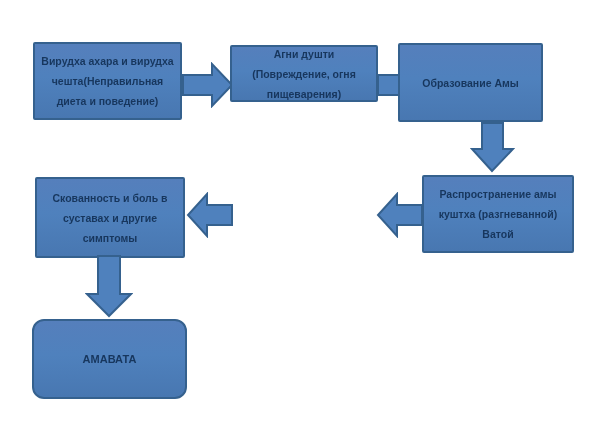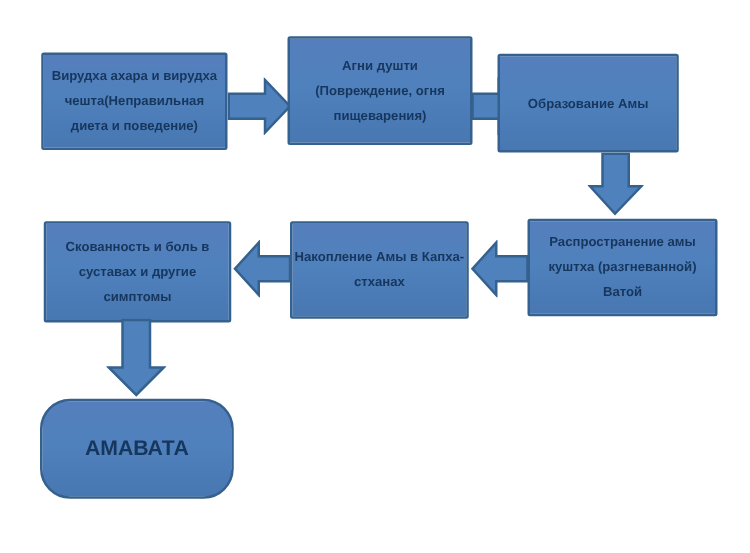--- a/index.html
+++ b/index.html
@@ -26,22 +26,22 @@
     font-weight: bold;
     font-size: 10.5px;
     line-height: 20px;
     text-align: center;
     white-space: pre;
     display: flex;
     align-items: center;
     justify-content: center;
   }
   .node.rounded {
-    border-radius: 24px;
-    font-size: 17px;
+    border-radius: 12px;
+    font-size: 11px;
   }
   .arrow {
     position: absolute;
     display: block;
   }
   .arrow polygon {
     fill: #4f81bd;
     stroke: #35618e;
     stroke-width: 2;
     stroke-linejoin: miter;
@@ -53,21 +53,21 @@
 <div class="canvas">
 
   <div class="node" style="left:33px; top:42px; width:149px; height:78px;">Вирудха ахара и вирудха
 чешта(Неправильная
 диета и поведение)</div>
 
   <svg class="arrow" style="left:182px; top:62px;" width="52" height="46" viewBox="0 0 52 46">
     <polygon points="1,13 30,13 30,2 50,23 30,44 30,33 1,33"></polygon>
   </svg>
 
-  <div class="node" style="left:230px; top:29px; width:148px; height:87px;">Агни душти
+  <div class="node" style="left:230px; top:45px; width:148px; height:57px;">Агни душти
 (Повреждение, огня
 пищеварения)</div>
 
   <svg class="arrow" style="left:377px; top:62px;" width="42" height="46" viewBox="0 0 42 46">
     <polygon points="1,13 22,13 22,2 40,23 22,44 22,33 1,33"></polygon>
   </svg>
 
   <div class="node" style="left:398px; top:43px; width:145px; height:79px;">Образование Амы</div>
 
   <svg class="arrow" style="left:470px; top:122px;" width="45" height="51" viewBox="0 0 45 51">
@@ -75,22 +75,20 @@
   </svg>
 
   <div class="node" style="left:422px; top:175px; width:152px; height:78px;">Распространение амы
 куштха (разгневанной)
 Ватой</div>
 
   <svg class="arrow" style="left:376px; top:192px;" width="47" height="46" viewBox="0 0 47 46">
     <polygon points="46,13 21,13 21,2 2,23 21,44 21,33 46,33"></polygon>
   </svg>
 
-  <div class="node" style="left:232px; top:177px; width:143px; height:78px;">Накопление Амы в Капха-
-стханах</div>
 
   <svg class="arrow" style="left:186px; top:192px;" width="47" height="46" viewBox="0 0 47 46">
     <polygon points="46,13 21,13 21,2 2,23 21,44 21,33 46,33"></polygon>
   </svg>
 
   <div class="node" style="left:35px; top:177px; width:150px; height:81px;">Скованность и боль в
 суставах и другие
 симптомы</div>
 
   <svg class="arrow" style="left:85px; top:255px;" width="48" height="63" viewBox="0 0 48 63">

